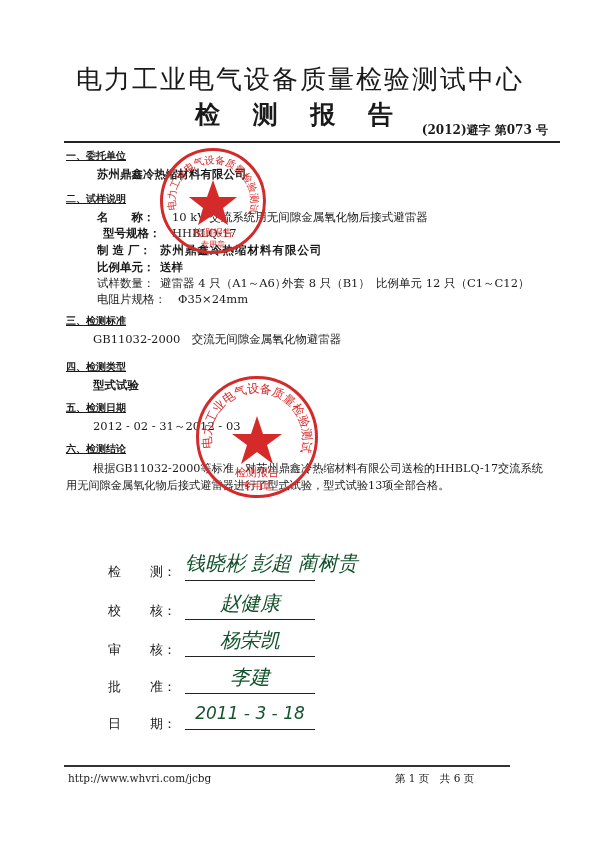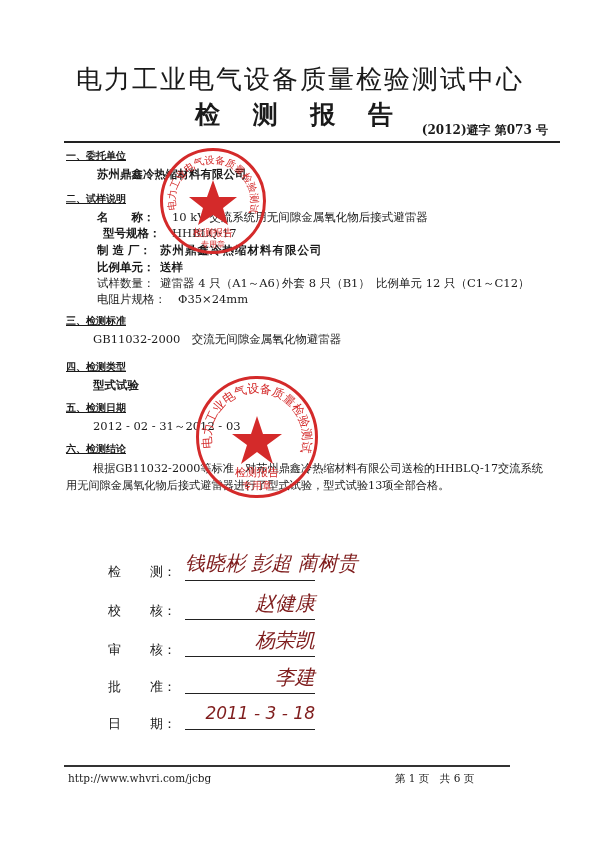--- a/index.html
+++ b/index.html
@@ -10,21 +10,21 @@
   .abs { position: absolute; white-space: nowrap; }
   .title1 { left: 0; width: 600px; text-align: center; top: 62px; font-size: 26px; letter-spacing: 2px; }
   .title2 { left: 0; width: 600px; text-align: center; top: 98px; font-size: 25px; letter-spacing: 12px; font-weight: bold; }
   .reportno { right: 52px; top: 122px; font-size: 12px; font-weight: bold; }
   .hrule { left: 64px; width: 496px; height: 2px; background: #222; top: 141px; }
   .sec-h { font-family: "DejaVu Sans", sans-serif; font-weight: bold; font-size: 10px; text-decoration: underline; }
   .body { font-size: 11.5px; }
   .bodyb { font-size: 11.5px; font-family: "DejaVu Sans", sans-serif; font-weight: bold; }
   .sig-label { font-size: 13px; letter-spacing: 0; font-family: "DejaVu Sans", sans-serif; }
   .sig-line { height: 1px; background: #222; }
-  .sig-val { font-family: "DejaVu Sans", sans-serif; font-style: italic; font-size: 20px; color: #7f1d1d; text-align: right; }
+  .sig-val { font-family: "DejaVu Sans", sans-serif; font-style: italic; font-size: 20px; color: #14532d; text-align: center; }
   .footer-rule { left: 64px; width: 446px; height: 2px; background: #333; top: 765px; }
   .footer { font-size: 10.5px; top: 772px; }
   .stamp { position: absolute; border-radius: 50%; border: 3px solid #d42a2a; box-sizing: border-box; }
   .stamp svg { position: absolute; left: -3px; top: -3px; }
 </style>
 </head>
 <body>
 
 <div class="abs title1">电力工业电气设备质量检验测试中心</div>
 <div class="abs title2">检 测 报 告</div>

